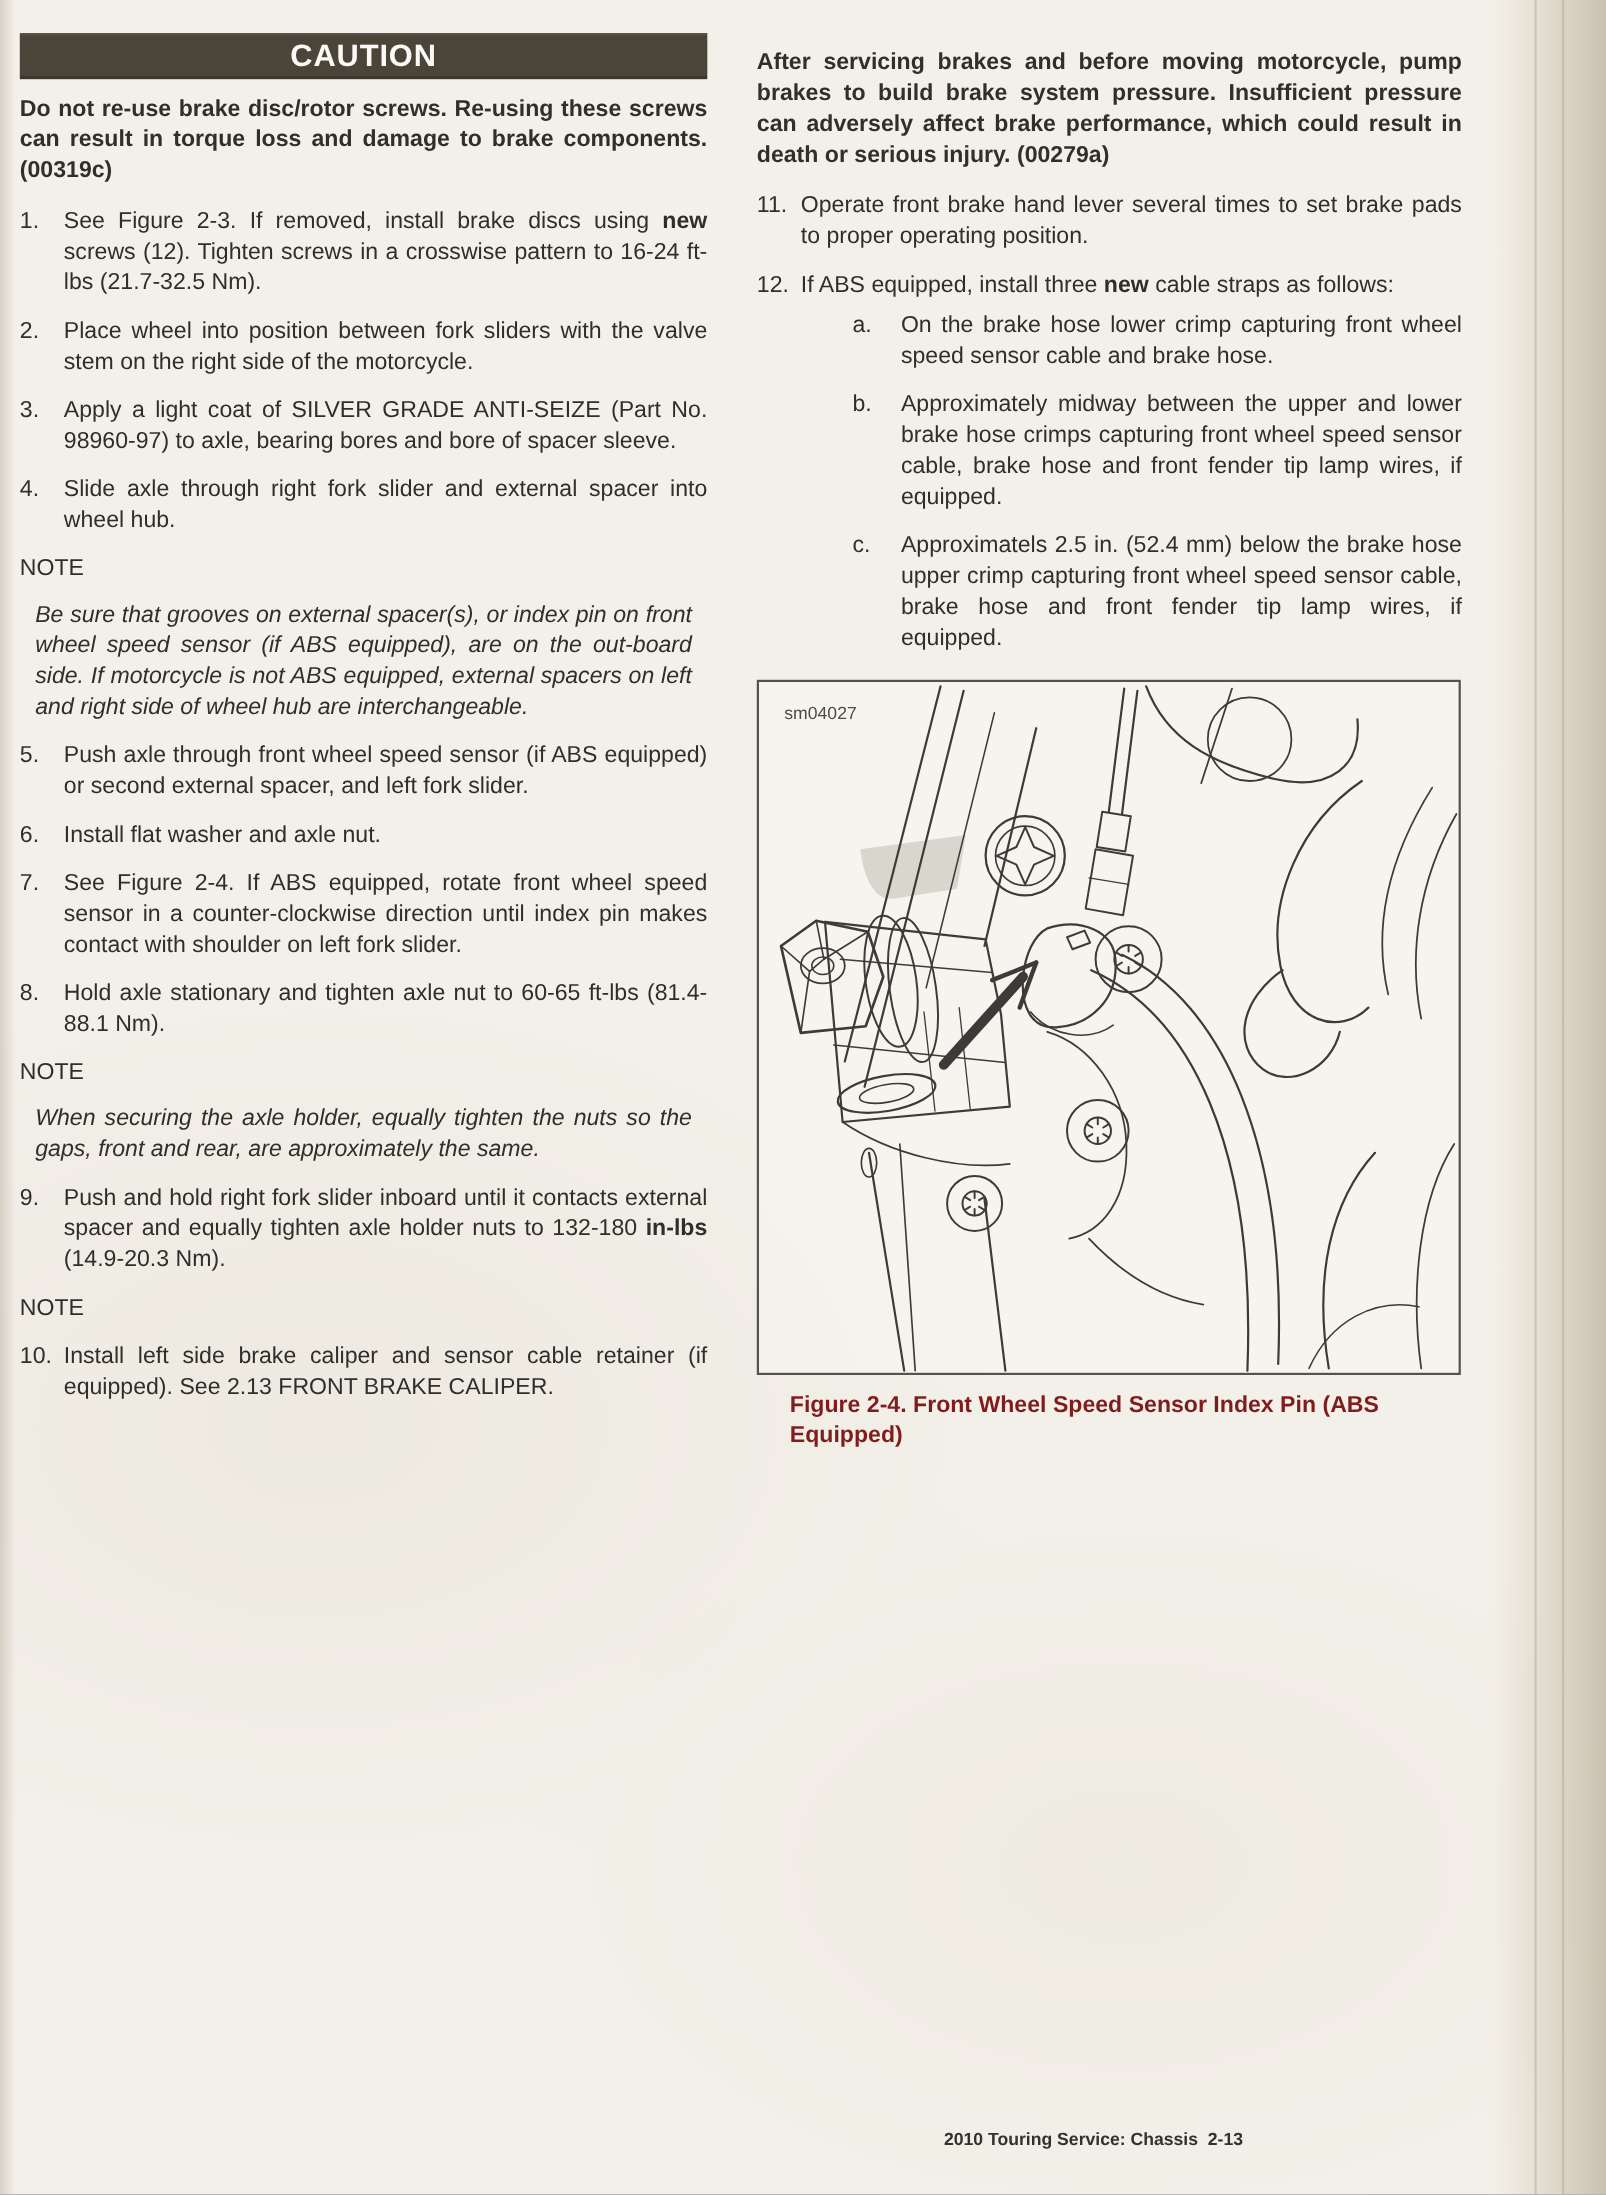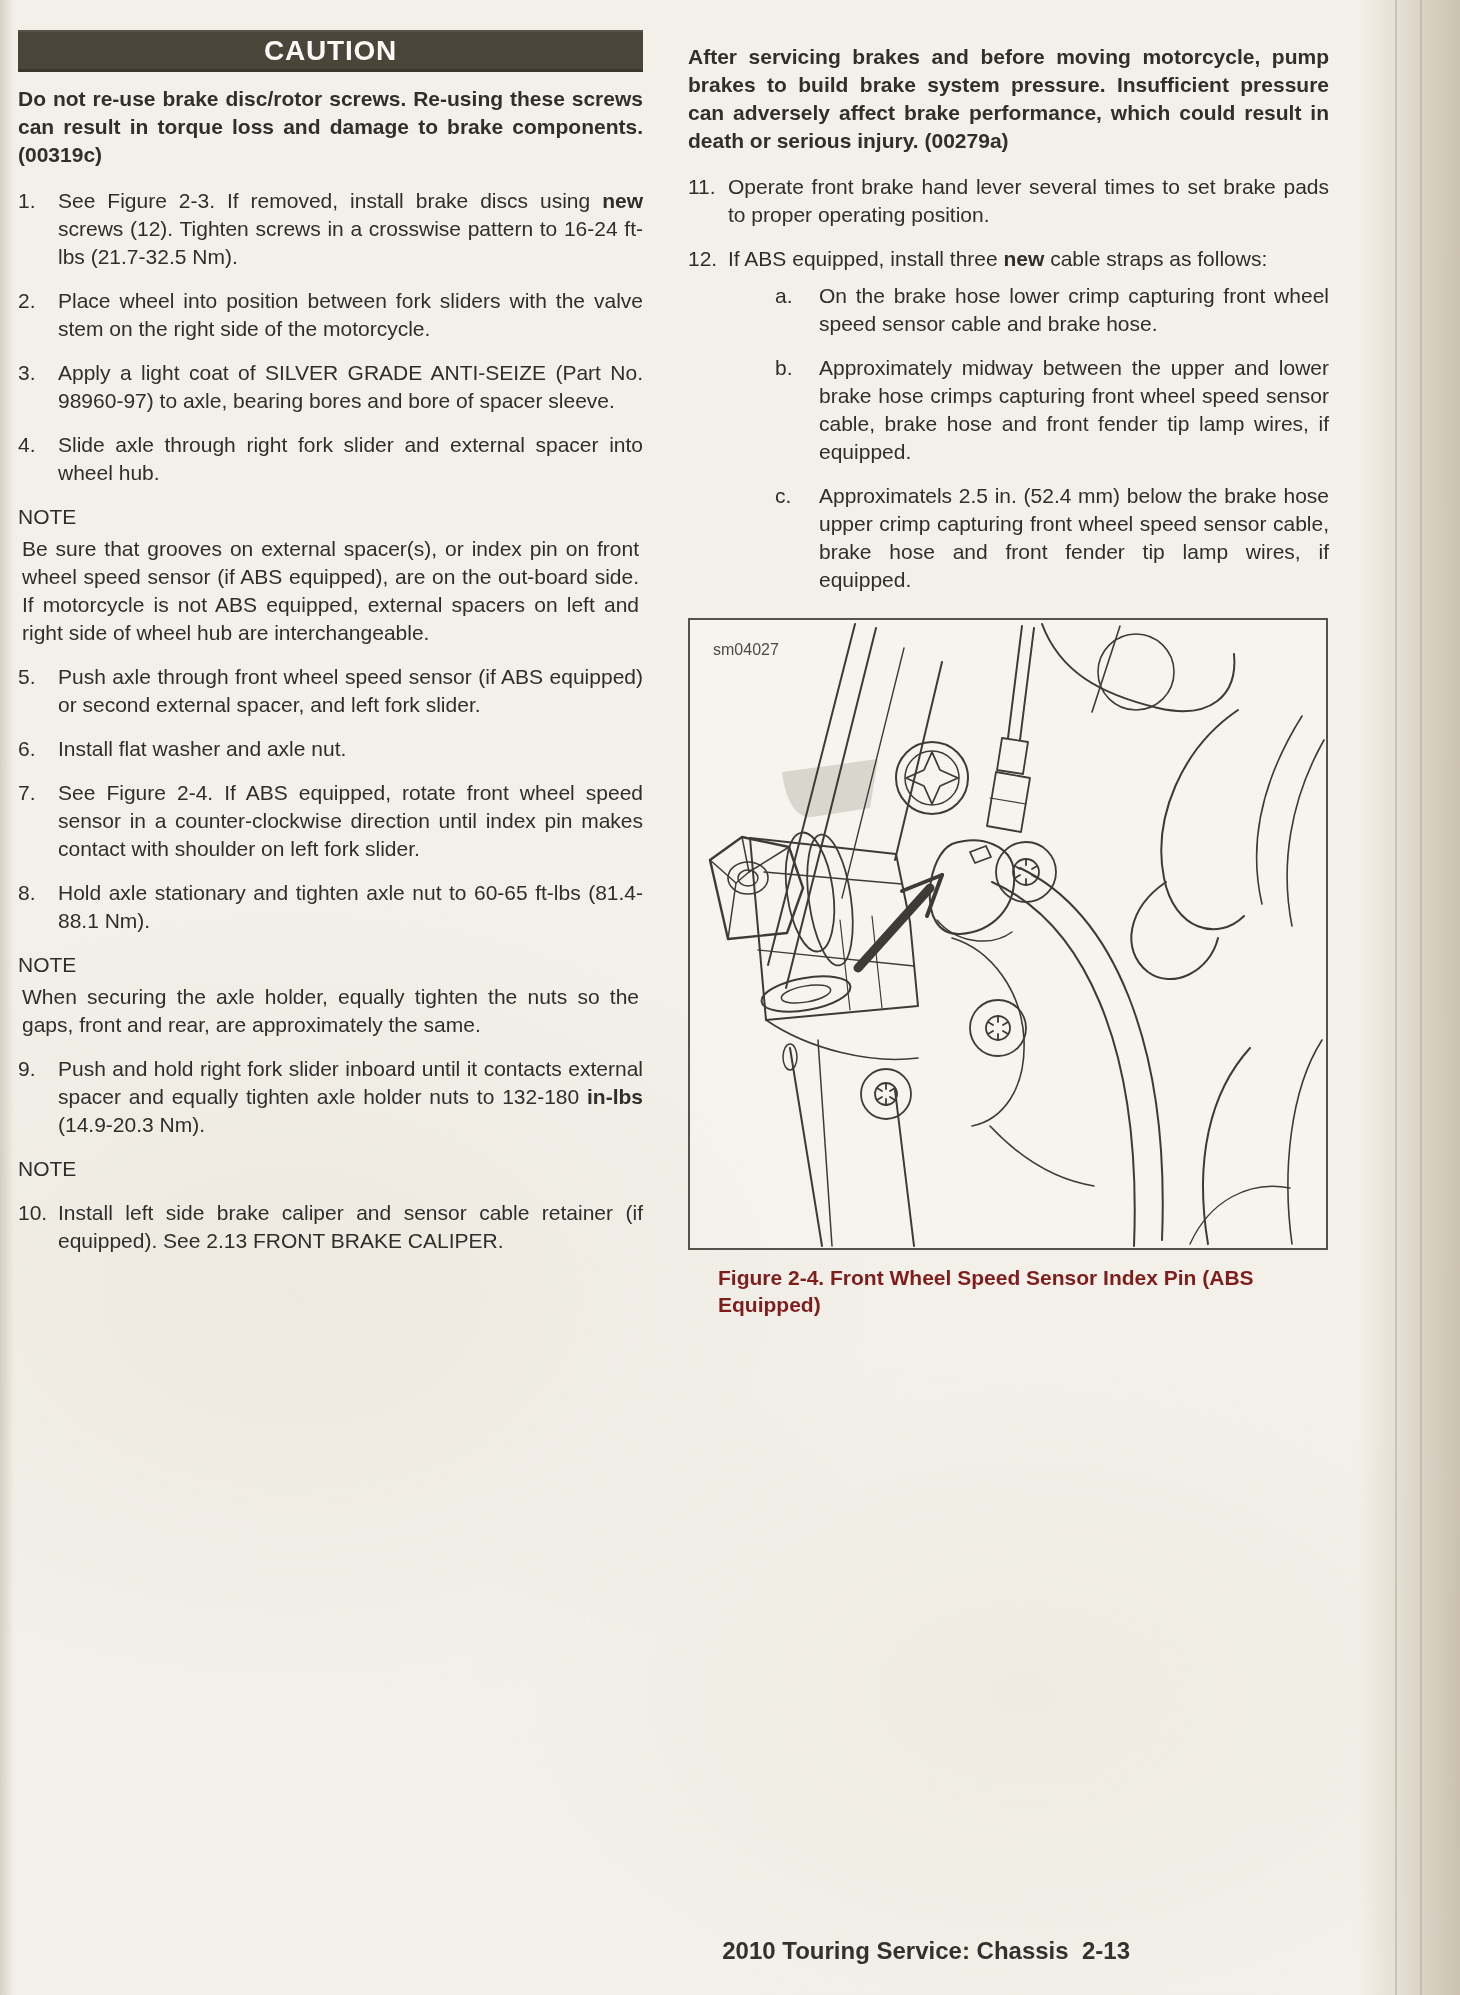--- a/index.html
+++ b/index.html
@@ -40,36 +40,36 @@
   .lead{font-weight:bold;text-align:justify;margin:13px 0 18px 0;color:#312f2b;}
 
   .li{display:flex;margin-bottom:16px;}
   .li .num{flex:0 0 40px;}
   .li .txt{flex:1;text-align:justify;}
   .sub{margin-left:87px;margin-bottom:16px;}
   .sub .num{flex:0 0 44px;}
 
   .note{margin:4px 0 16px 0;}
   .note-label{text-align:left;margin-bottom:2px;}
-  .note-text{text-align:justify;margin:4px;}
+  .note-text{font-style:italic;text-align:justify;margin:14px;}
 
   .figure-box{
     position:relative;margin-top:24px;
     width:636px;height:628px;
     border:2px solid #54524c;
     background:rgba(255,255,255,0.25);
   }
   .figure-label{position:absolute;left:23px;top:16px;font-size:16px;color:#4d4b46;}
   .figure-caption{
     margin-top:14px;text-align:left;font-weight:bold;color:#7f1d1d;
     padding:0 30px;line-height:27px;
   }
   .footer{
     position:absolute;top:1937px;left:18px;right:330px;
-    text-align:right;font-weight:bold;font-size:24px;color:#33312d;
+    text-align:right;font-weight:bold;font-size:16px;color:#33312d;
     white-space:pre;
   }
   svg.illustration{position:absolute;inset:0;}
 </style>
 </head>
 <body>
 
 <div class="page">
 
   <div class="col col-left">

